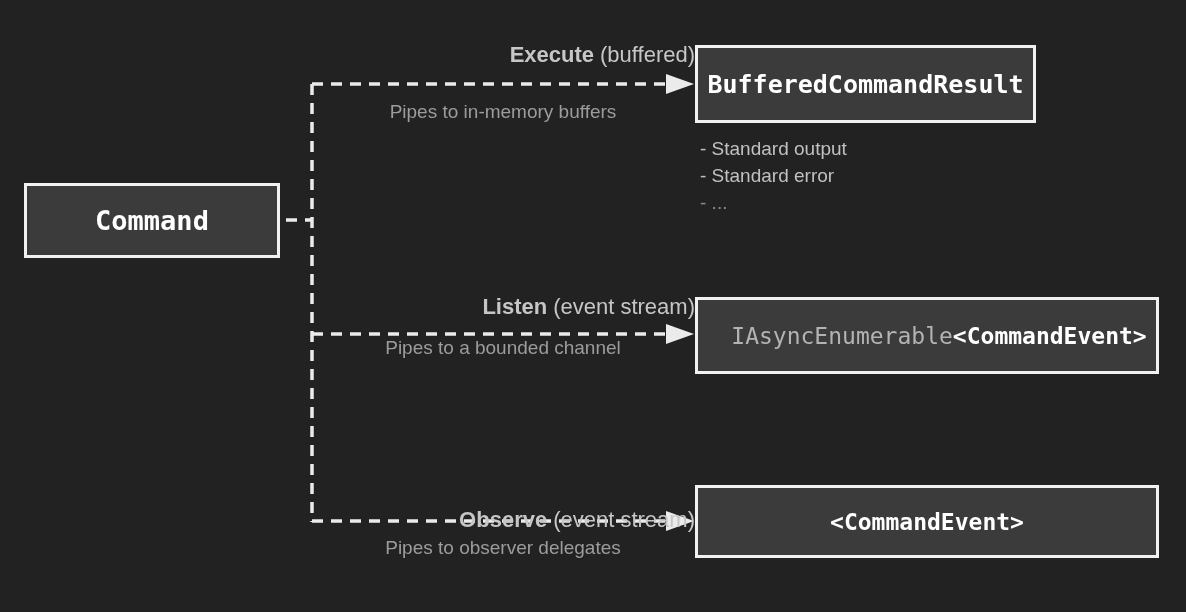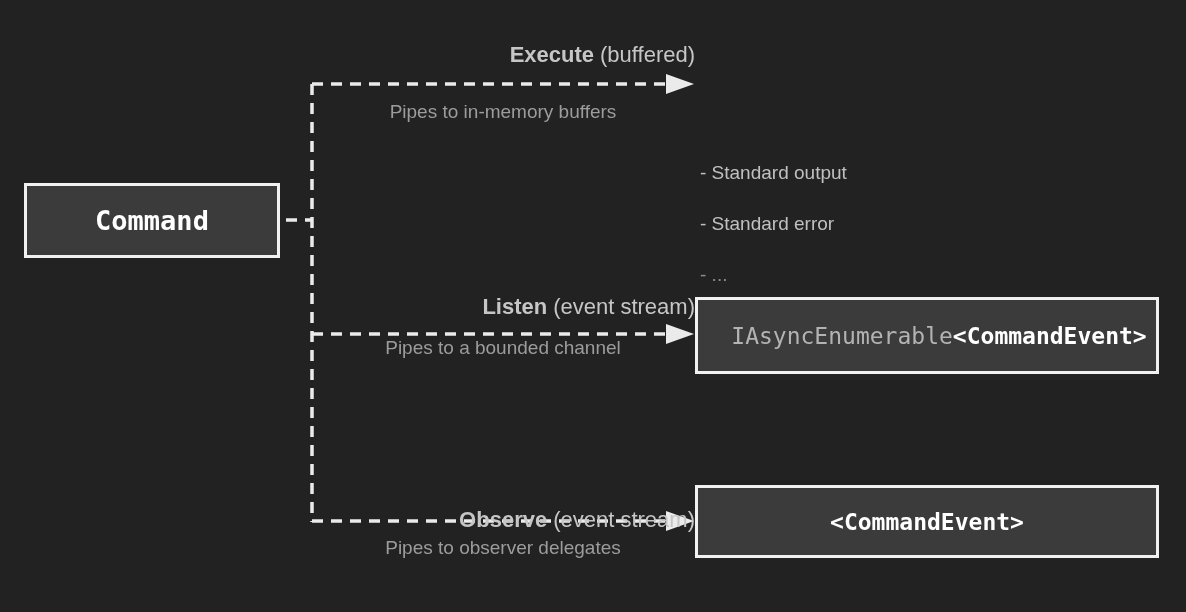--- a/index.html
+++ b/index.html
@@ -94,21 +94,21 @@
   .title-observe  { top: 479px; margin-top: 28px; }
   .caption-observe { top: 537px; }
   .notes {
     position: absolute;
     left: 700px;
     top: 135px;
     font-size: 19px;
     color: #c0c0c0;
     line-height: 27px;
   }
-  .notes .note-line { display: block; margin-top: 24px; }
+  .notes .note-line { display: block; }
   .notes .note-dim { color: #8d8d8d; }
 </style>
 </head>
 <body>
 
 <div class="canvas">
 
   <svg class="connector-layer" viewBox="0 0 1186 612" xmlns="http://www.w3.org/2000/svg">
     <g stroke="#ebebeb" stroke-width="3.5" fill="none" stroke-dasharray="11 8">
       <path d="M 267 220 H 313"></path>
@@ -125,20 +125,23 @@
   </svg>
 
   <div class="node node-command">
     <span class="code-bold">Command</span>
   </div>
 
   <div class="branch-title title-execute">
     <span class="method">Execute</span><span class="qualifier">(buffered)</span>
   </div>
   <div class="branch-caption caption-execute">Pipes to in-memory buffers</div>
+  <div class="node node-buffered">
+    <span class="code-bold">BufferedCommandResult</span>
+  </div>
   <div class="notes">
     <span class="note-line">- Standard output</span>
     <span class="note-line">- Standard error</span>
     <span class="note-line note-dim">- ...</span>
   </div>
 
   <div class="branch-title title-listen">
     <span class="method">Listen</span><span class="qualifier">(event stream)</span>
   </div>
   <div class="branch-caption caption-listen">Pipes to a bounded channel</div>

